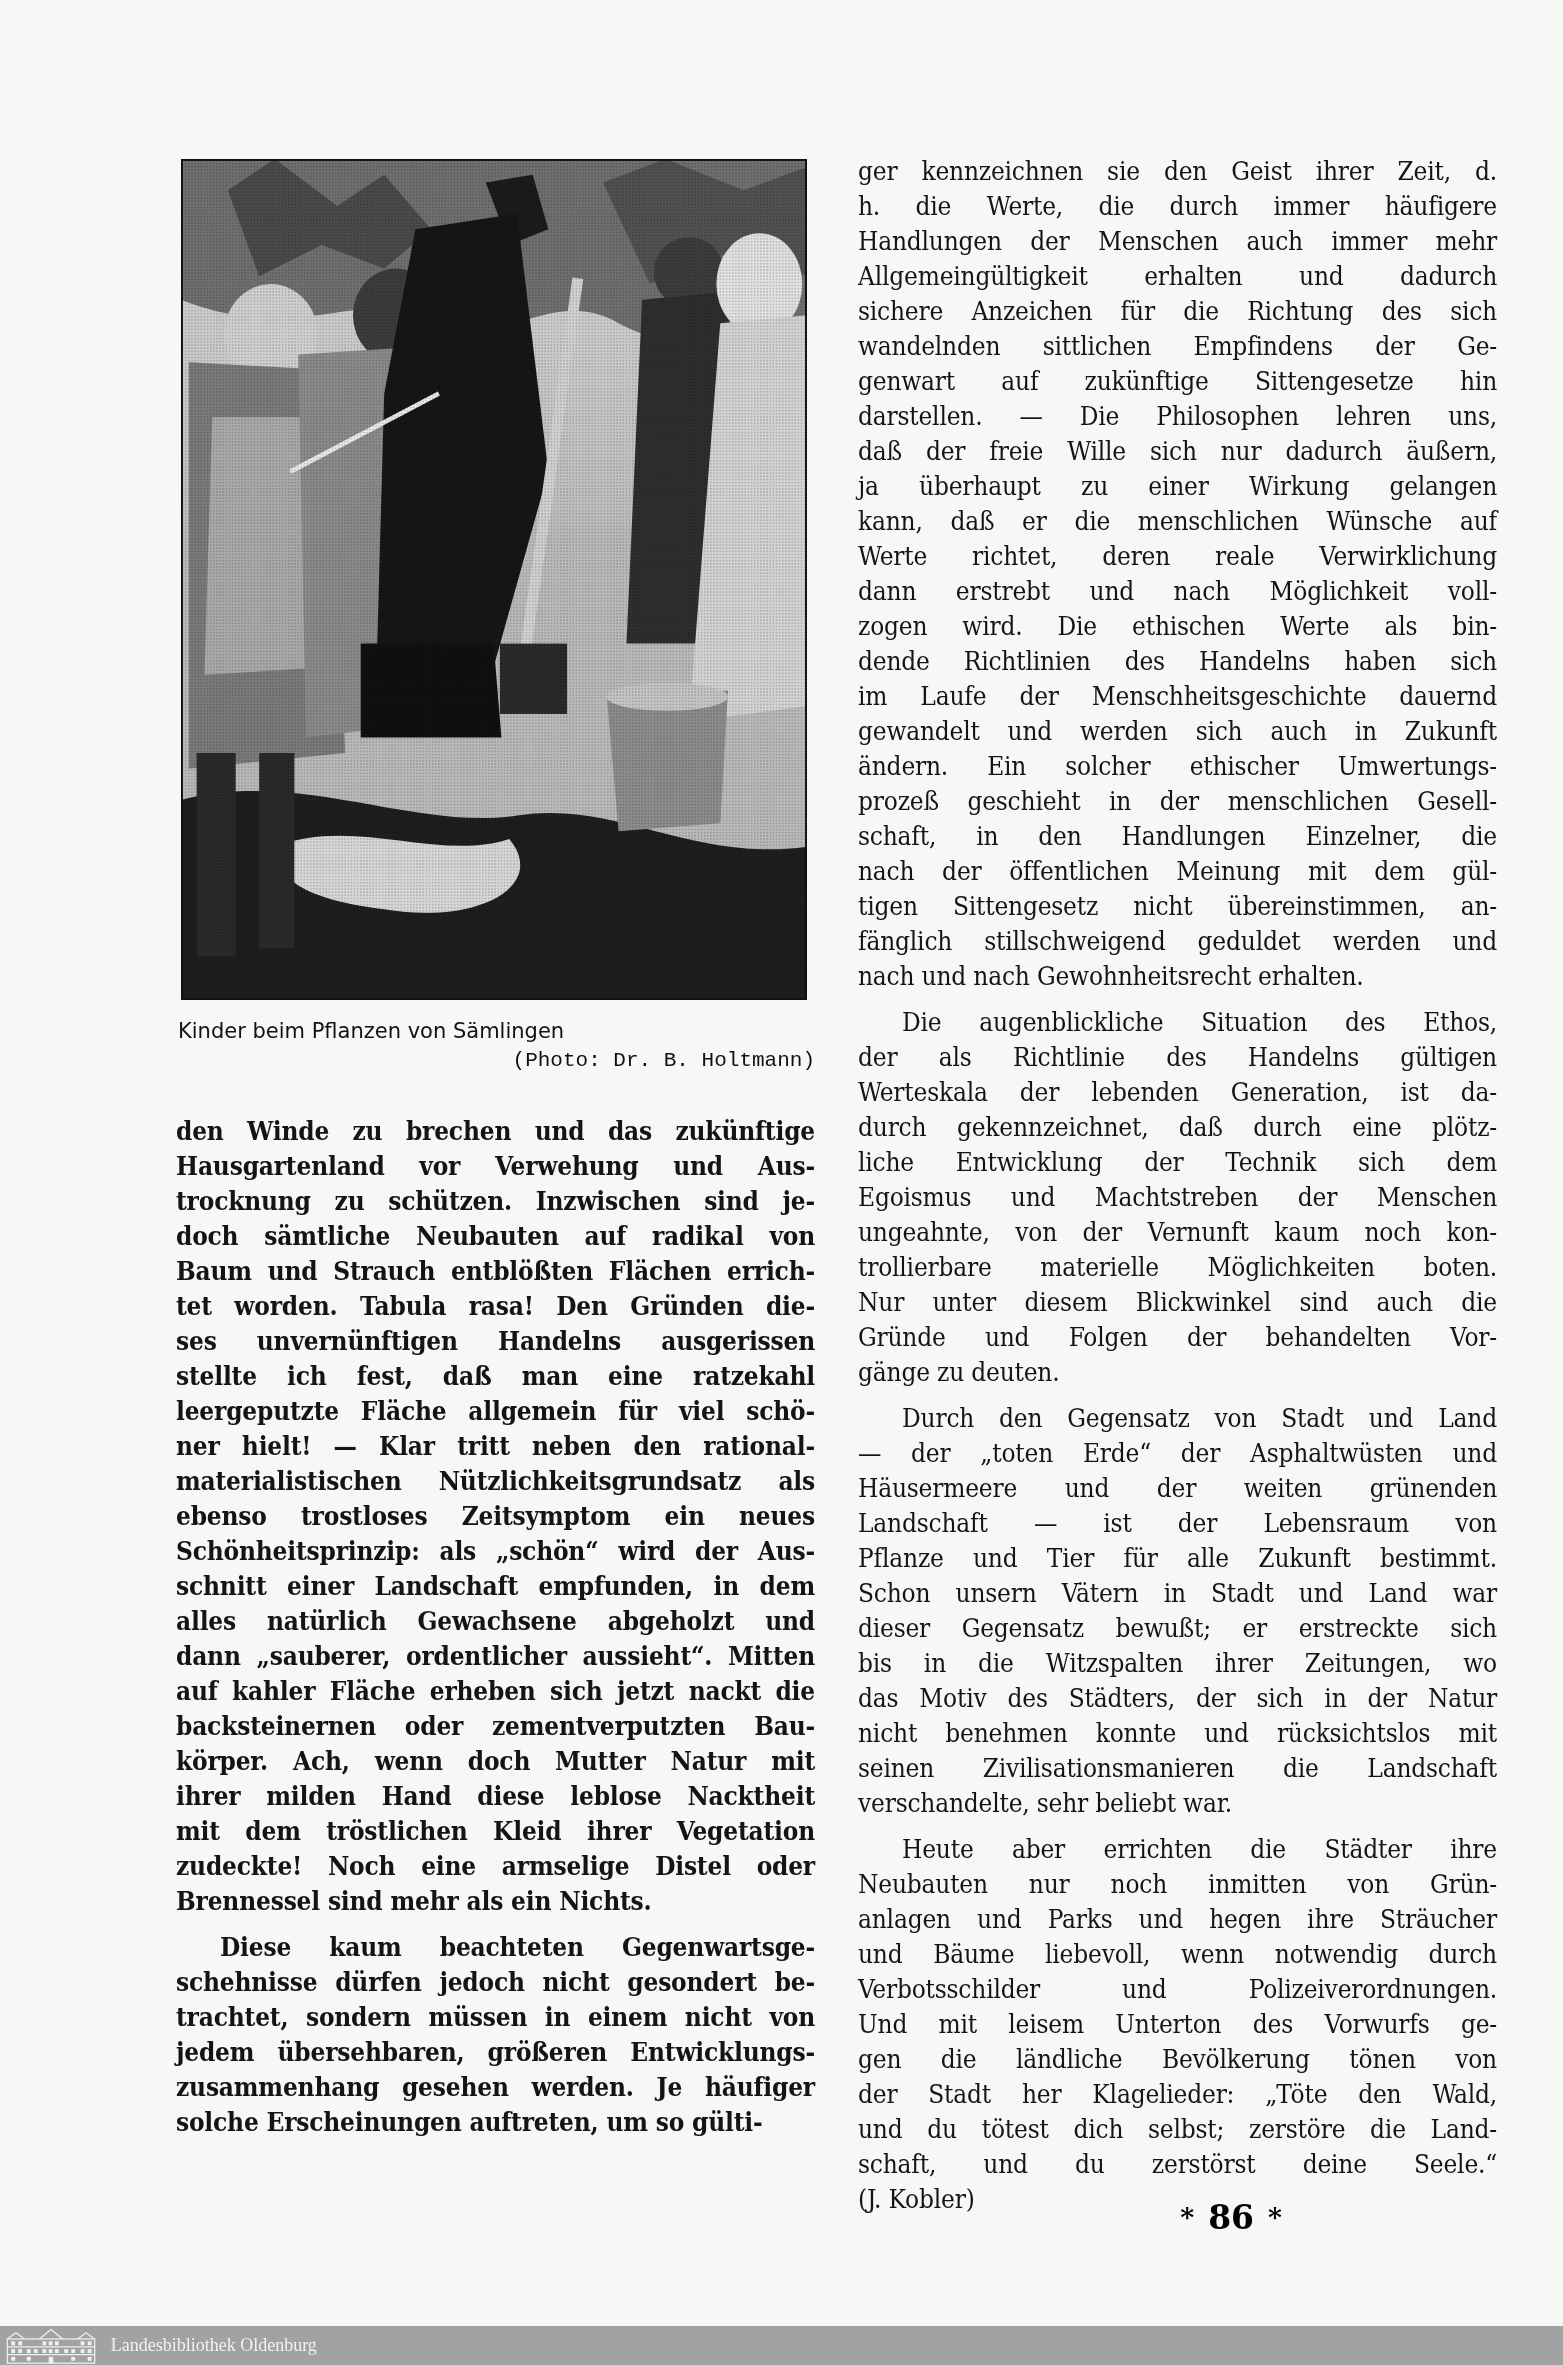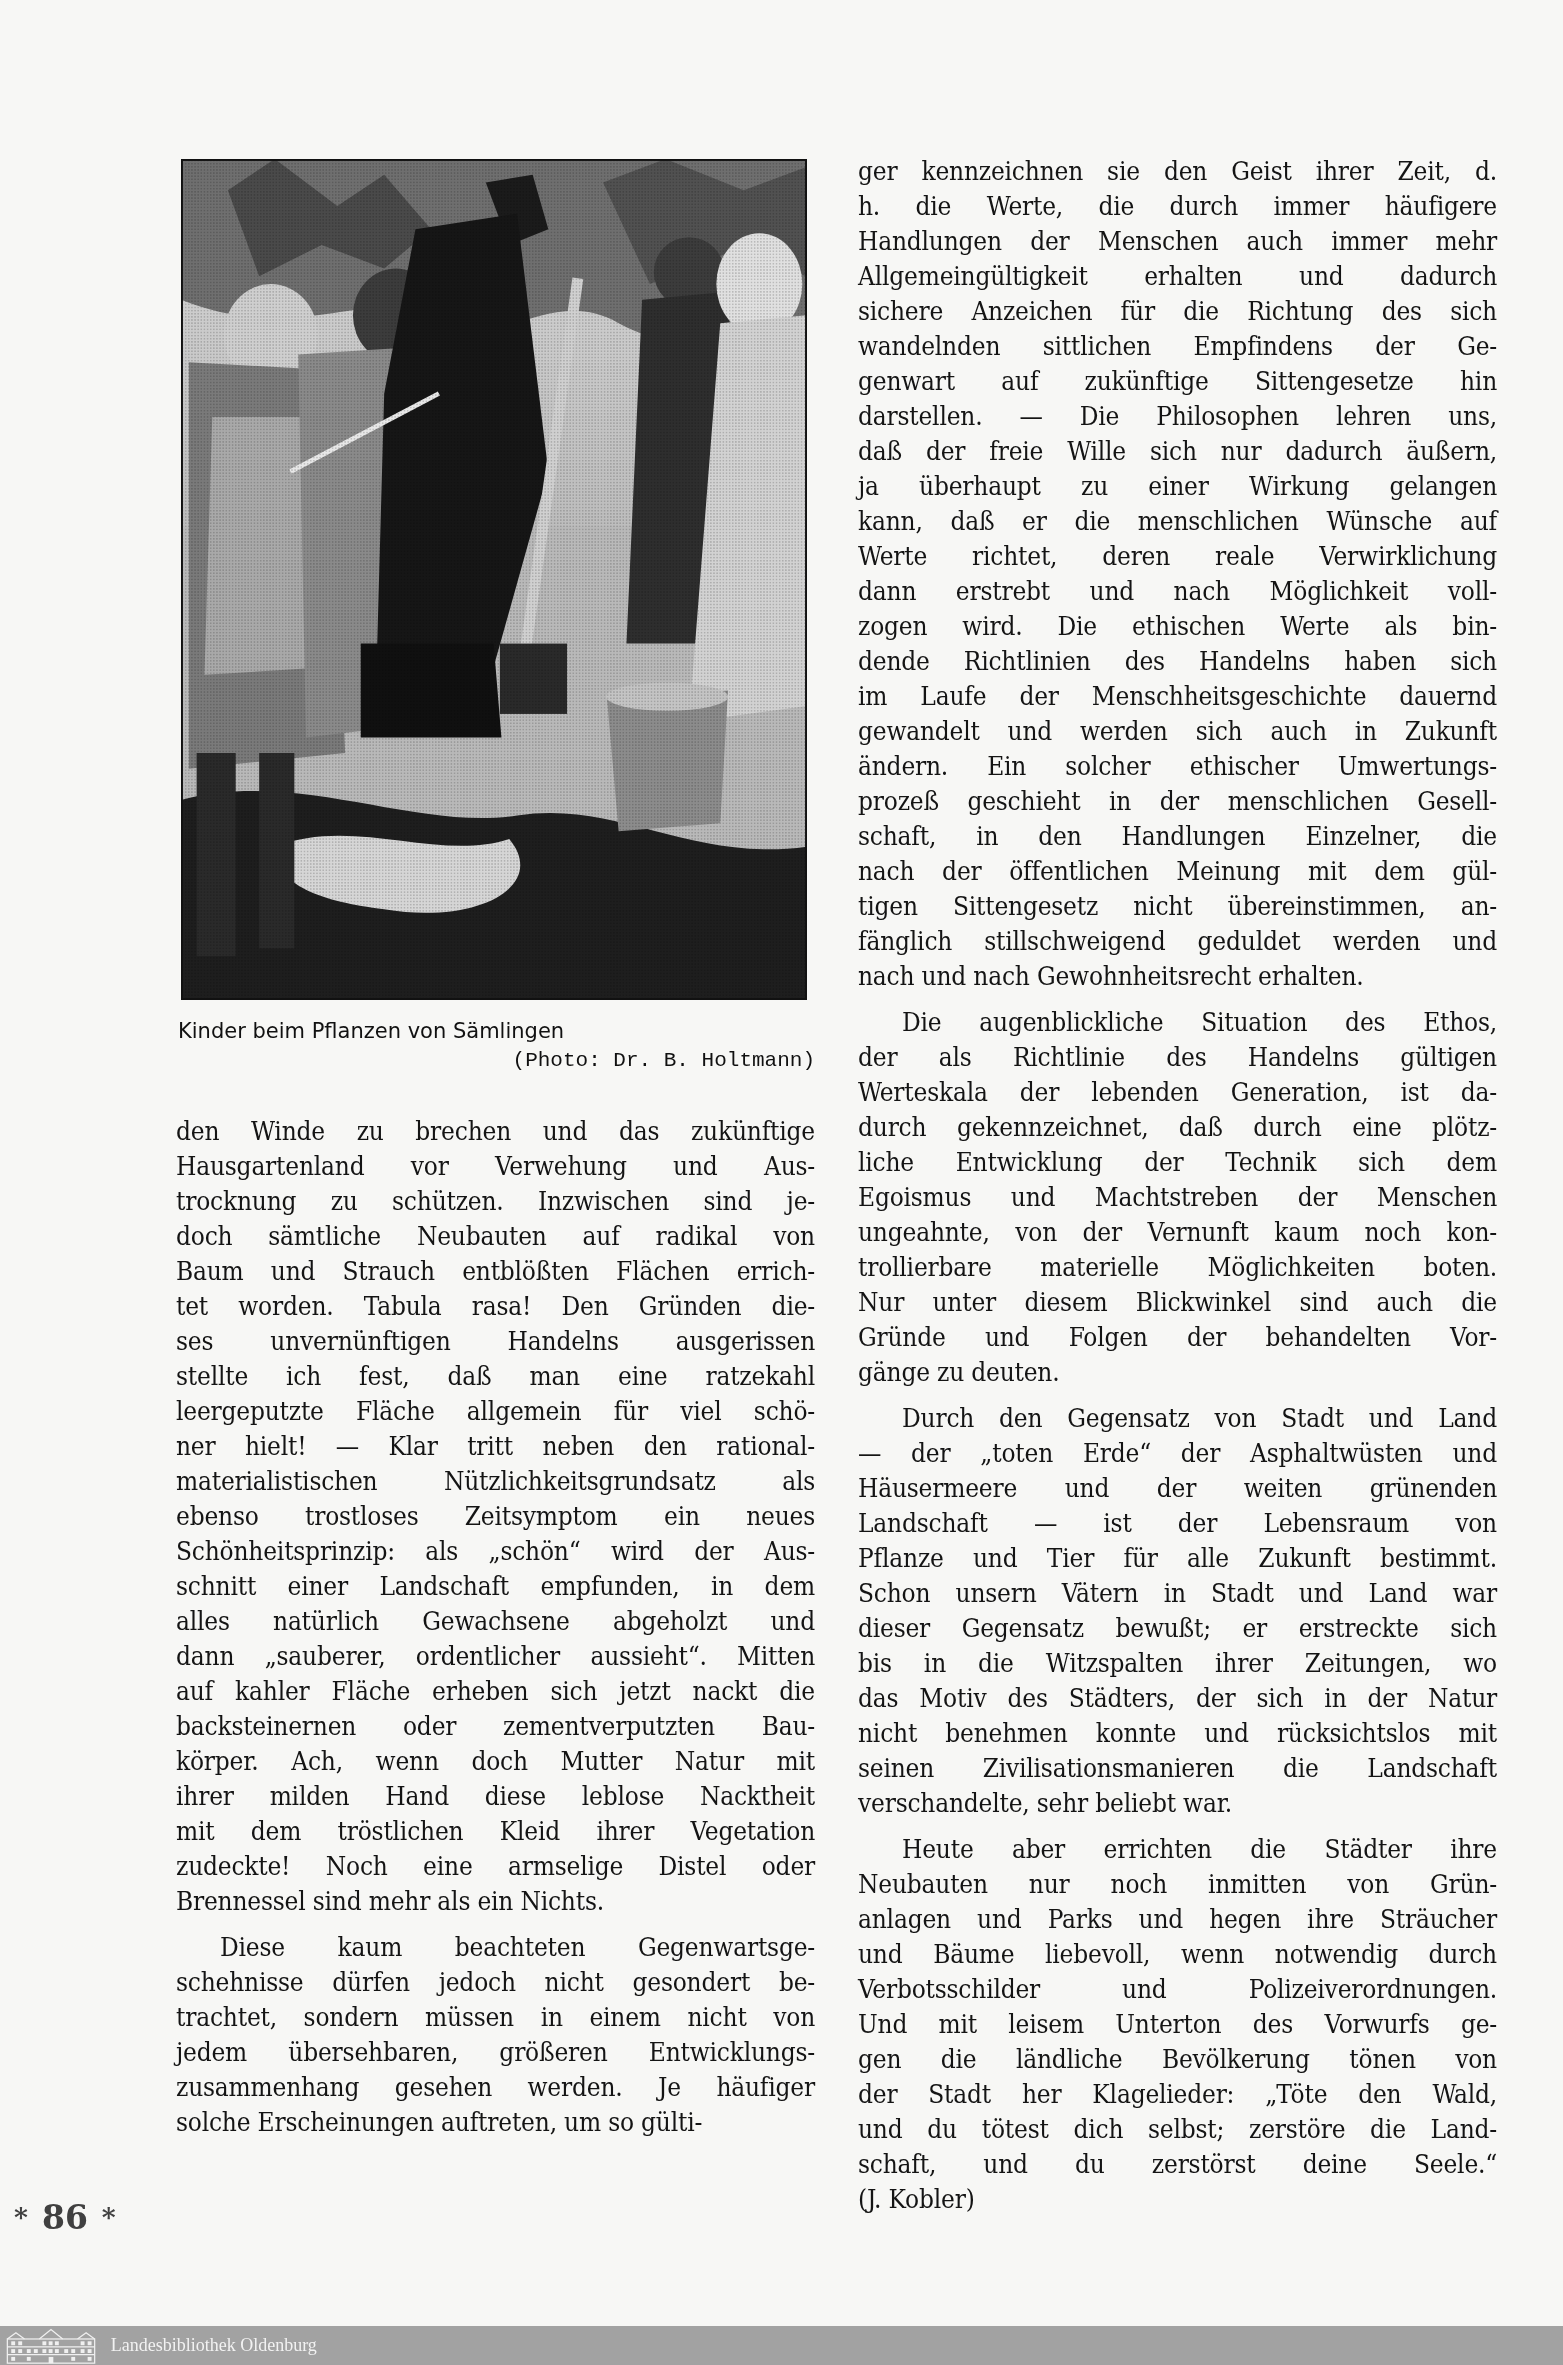--- a/index.html
+++ b/index.html
@@ -26,32 +26,32 @@
   }
   .caption .credit { text-align: right; font-family: Liberation Mono, monospace; }
 
   
   .col {
     position: absolute; font-size: 26px; line-height: 35px;
     text-align: justify; hyphens: none; letter-spacing: -0.2px;
     font-family: "DejaVu Serif", "Liberation Serif", serif;
     font-stretch: condensed;
   }
-  .col-left { left: 176px; top: 1114px; width: 639px; }
+  .col-left { left: 176px; top: 1114px; width: 639px; font-weight: bold; }
   .col-right { left: 858px; top: 154px; width: 639px; }
   .col p { margin: 0; }
   .col p.gap { margin-top: 11px; }
   .col .line { display: block; text-align: justify; text-align-last: justify; white-space: nowrap; }
   .col .line.last { text-align-last: left; }
 
   
   .pagenum {
-    position: absolute; left: 0; width: 1296px; top: 2198px; text-align: left;
+    position: absolute; left: 0; width: 1296px; top: 2198px; text-align: right;
     font-family: "DejaVu Serif", "Liberation Serif", serif; font-size: 33px; font-weight: bold;
-    color: #404040;
+    color: #000000;
   }
   .pagenum .star { font-size: 26.6px; margin: 0 14px; vertical-align: 3.1px; }
 
   
   .footer {
     position: absolute; left: 0; top: 2326px; width: 1564px; height: 39px;
     background: #a2a2a2; display: flex; align-items: center;
   }
   .footer .logo { width: 92px; height: 36px; margin-left: 4.7px; margin-top: 1.6px; }
   .footer .lib {

